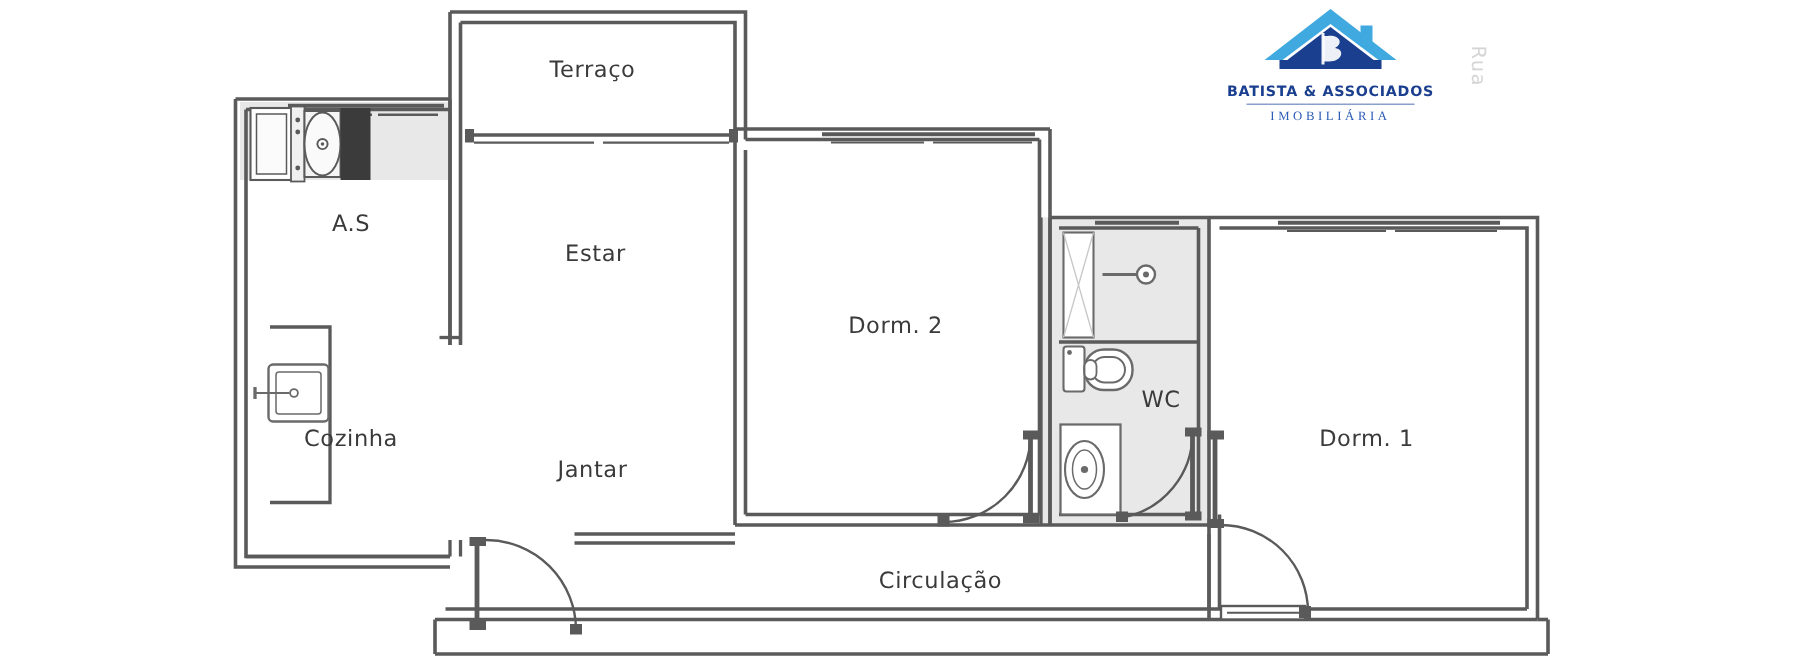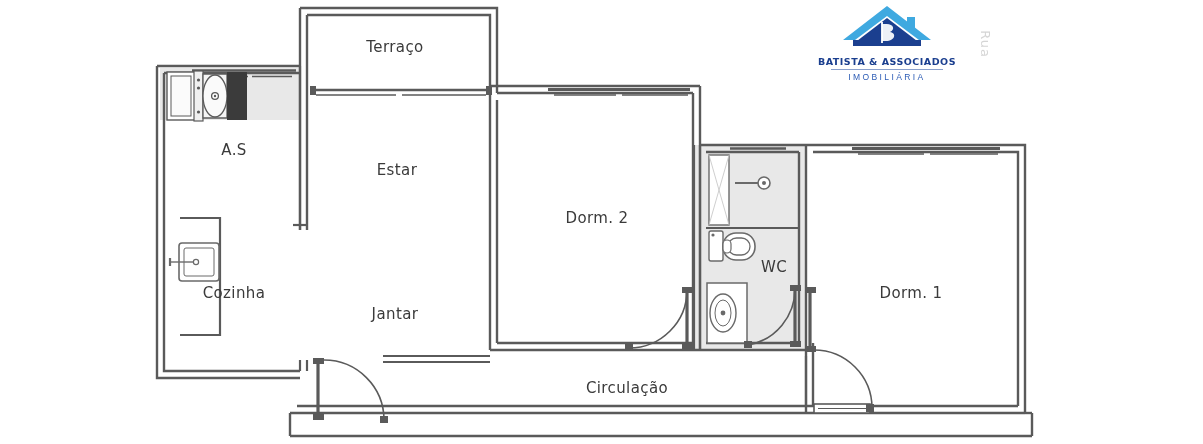--- a/index.html
+++ b/index.html
@@ -57,21 +57,21 @@
     margin-top: 2px;
     white-space: nowrap;
   }
   .logo-rule {
     width: 112px;
     height: 1px;
     background: #8aa0cc;
     margin: 2px 0 2px 0;
   }
   .logo-sub {
-    font-family: Liberation Sans, sans-serif;
+    font-family: Liberation Serif, serif;
     font-size: 8.5px;
     color: #2b5bb5;
     letter-spacing: 2.4px;
     white-space: nowrap;
   }
   .edge-watermark {
     position: absolute;
     right: 2px;
     top: 58px;
     font-family: "DejaVu Sans", sans-serif;

